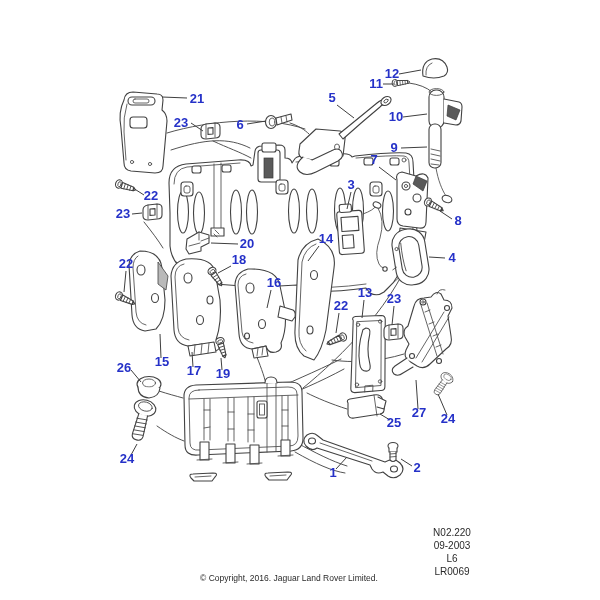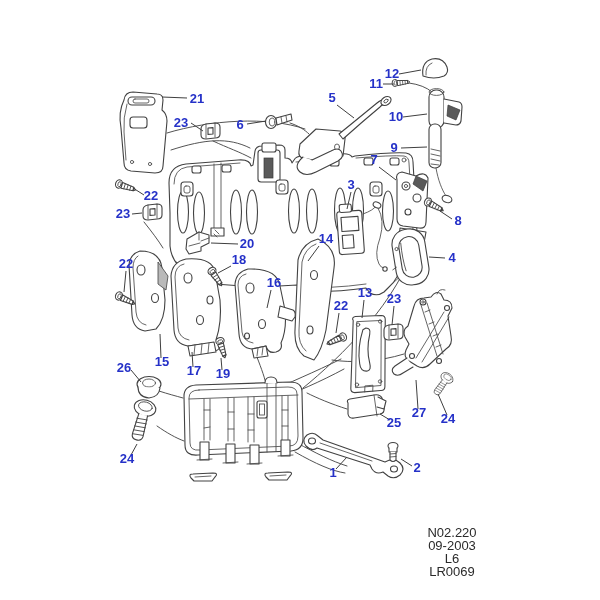--- a/index.html
+++ b/index.html
@@ -7,21 +7,21 @@
   .page{position:relative;width:600px;height:600px;background:#fff;}
   svg{position:absolute;left:0;top:0;}
   .p{fill:#ffffff;stroke:#424242;stroke-width:1.1;stroke-linejoin:round;stroke-linecap:round;}
   .d{fill:none;stroke:#4a4a4a;stroke-width:.85;stroke-linecap:round;}
   .sw{fill:none;stroke:#4a4a4a;stroke-width:.95;stroke-linecap:round;}
   .sh{fill:#b9b9b9;stroke:#424242;stroke-width:.8;}
   .dk{fill:#5a5a5a;stroke:#3a3a3a;stroke-width:.7;}
   .callout{font:bold 13px "Liberation Sans",sans-serif;text-anchor:middle;}
   .leader{stroke-width:1;fill:none;}
   .ref-block{position:absolute;left:411px;top:526px;width:82px;text-align:center;
-             font-size:13px;line-height:13px;color:#2a2a2a;}
+             font-size:10px;line-height:13px;color:#2a2a2a;}
   .copyright{position:absolute;left:176px;top:573px;width:226px;text-align:center;
              font-size:8.5px;color:#2a2a2a;}
 </style>
 </head>
 <body>
 
 <div class="page">
 <svg width="600" height="600" viewBox="0 0 600 600">
   <defs>
     <g id="def-screw">
@@ -379,13 +379,14 @@
         <text x="417" y="472" class="callout" fill="#2531c8">2</text>
       </g>
 </svg>
 
 <div class="ref-block">
   <div>N02.220</div>
   <div>09-2003</div>
   <div>L6</div>
   <div>LR0069</div>
 </div>
+<div class="copyright">© Copyright, 2016. Jaguar Land Rover Limited.</div>
 </div>
 
 </body></html>

